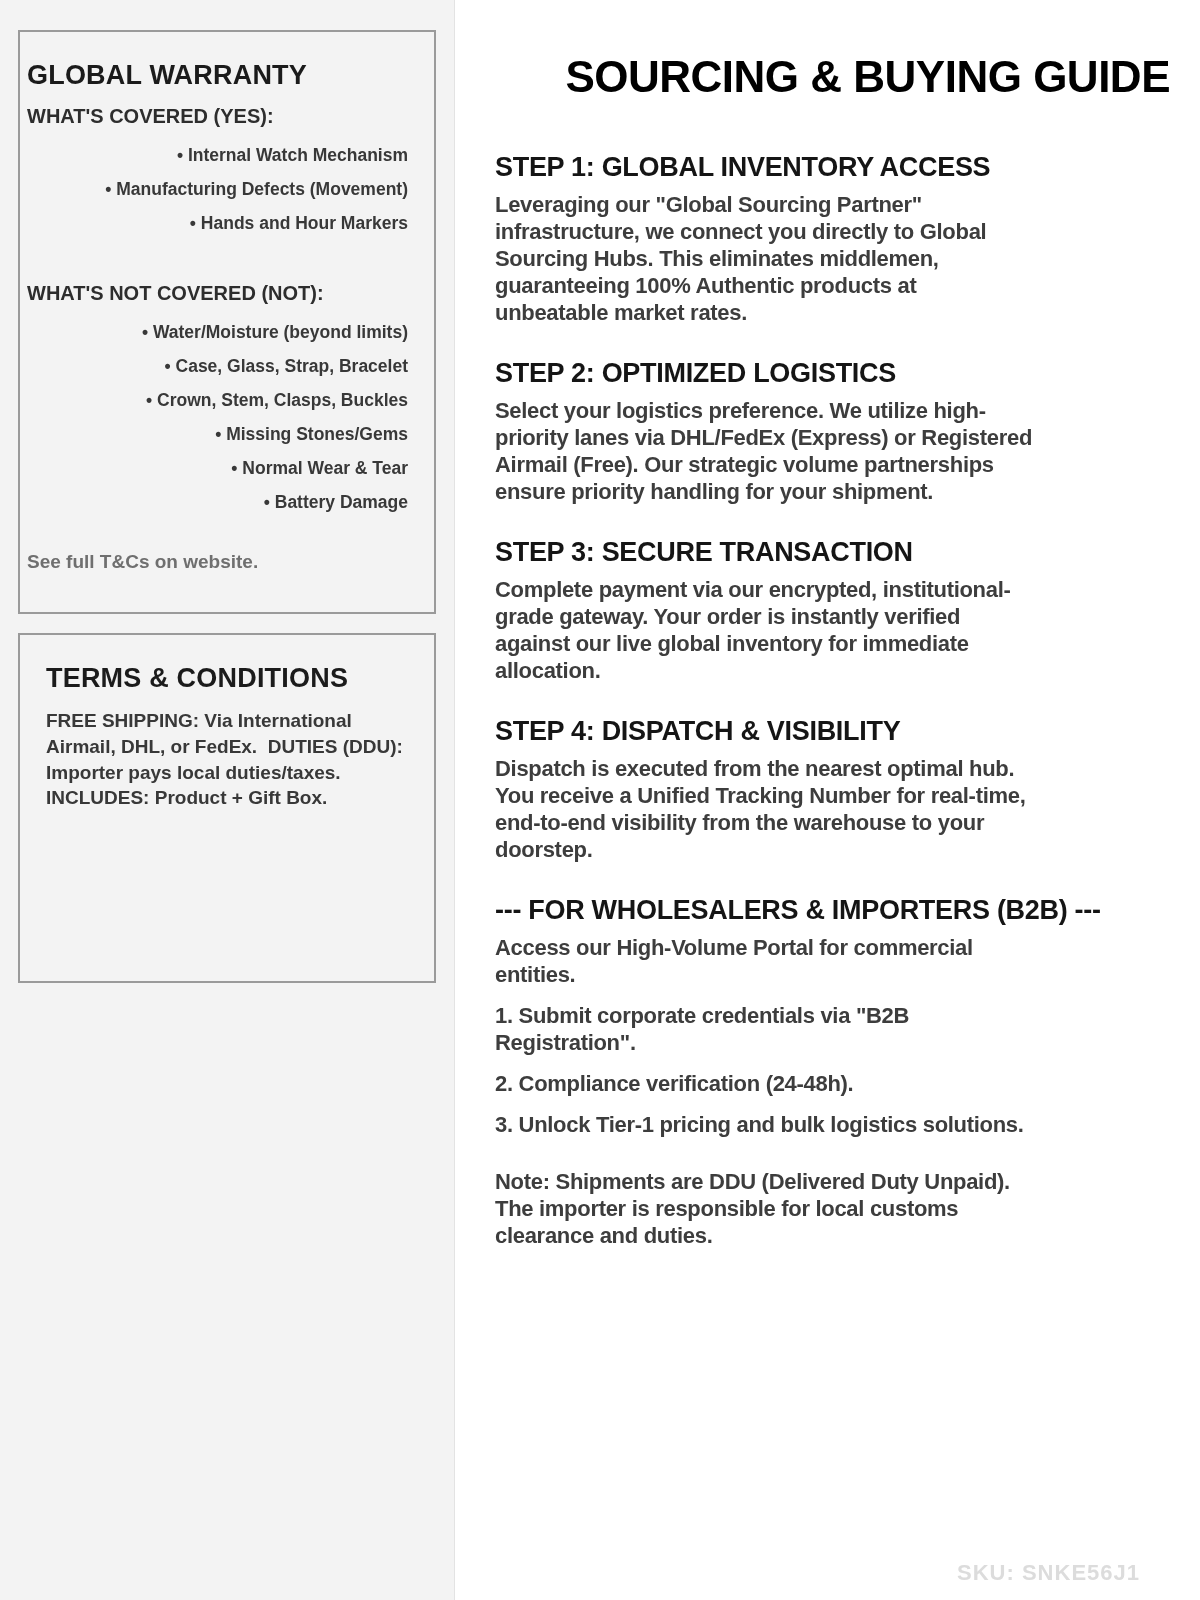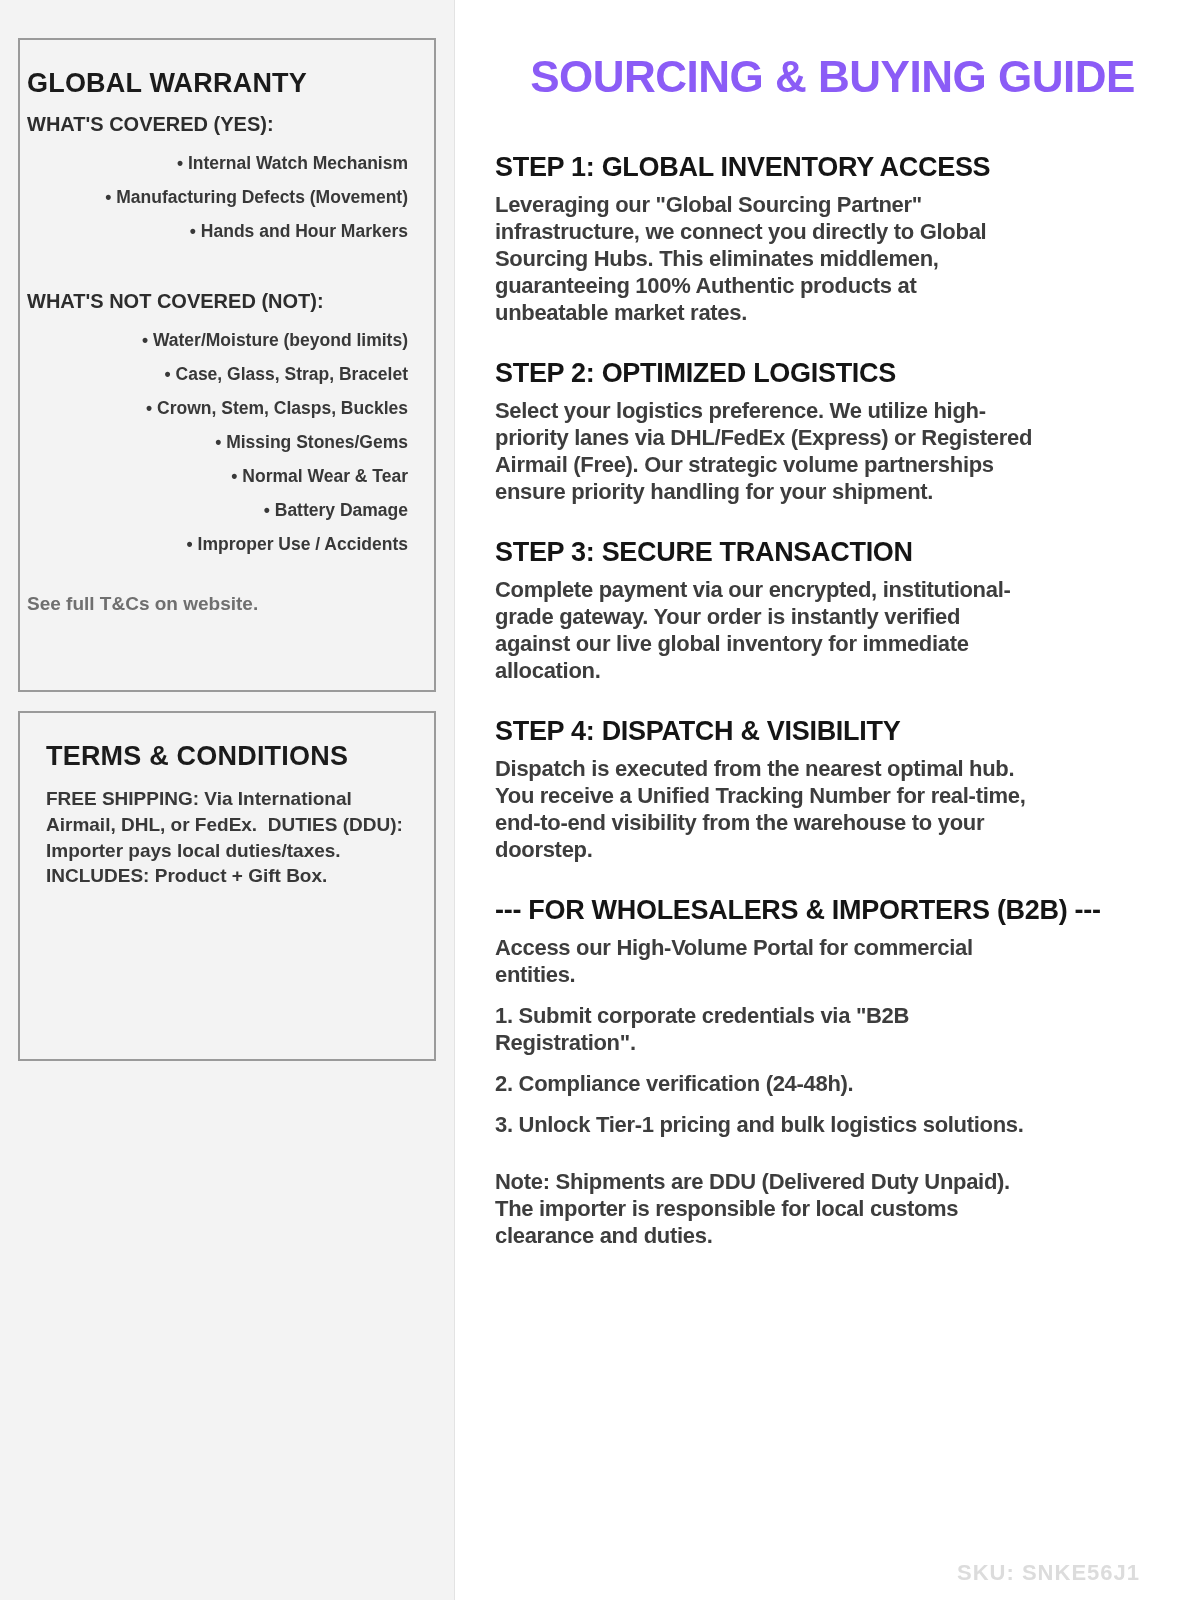--- a/index.html
+++ b/index.html
@@ -22,21 +22,21 @@
     border-right: 1px solid #e3e3e3;
     box-sizing: border-box;
   }
   .sb-box {
     box-sizing: border-box;
     margin: 0 18px;
     border: 2px solid #9a9a9a;
     background: #f3f3f3;
     padding: 24px 26px;
   }
-  .sb-box.warranty { margin-top: 38px; height: 654px; padding-left: 7px; }
+  .sb-box.warranty { margin-top: 30px; height: 584px; padding-left: 7px; }
   .sb-box.terms    { margin-top: 19px; height: 350px; }
   .sb-box.contact  { margin-top: 20px; height: 248px; }
 
   .sb-title {
     font-size: 27px;
     font-weight: 800;
     color: #1b1b1b;
     letter-spacing: 0.2px;
     margin: 4px 0 14px 0;
   }
@@ -82,23 +82,23 @@
   
   .main {
     flex: 1;
     position: relative;
     box-sizing: border-box;
     padding: 0 30px 0 40px;
   }
   .main-title {
     font-size: 44px;
     font-weight: 800;
-    color: #8b5cf6;
+    color: #000000;
     letter-spacing: -0.5px;
-    text-align: center;
+    text-align: right;
     margin: 52px 0 16px 0;
   }
   .sections { width: 610px; }
   .sec-heading {
     font-size: 27px;
     font-weight: 700;
     color: #151515;
     letter-spacing: -0.3px;
     margin: 32px 0 8px 0;
   }
@@ -140,21 +140,20 @@
         <li>Hands and Hour Markers</li>
       </ul>
       <div class="sb-subhead second">WHAT'S NOT COVERED (NOT):</div>
       <ul class="sb-list">
         <li>Water/Moisture (beyond limits)</li>
         <li>Case, Glass, Strap, Bracelet</li>
         <li>Crown, Stem, Clasps, Buckles</li>
         <li>Missing Stones/Gems</li>
         <li>Normal Wear &amp; Tear</li>
         <li>Battery Damage</li>
-        <li>Improper Use / Accidents</li>
       </ul>
       <div class="sb-footnote">See full T&amp;Cs on website.</div>
     </div>
 
     <div class="sb-box terms">
       <div class="sb-title">TERMS &amp; CONDITIONS</div>
       <div class="terms-body">FREE SHIPPING: Via International Airmail, DHL, or FedEx.  DUTIES (DDU): Importer pays local duties/taxes.  INCLUDES: Product + Gift Box.</div>
     </div>
 
 

